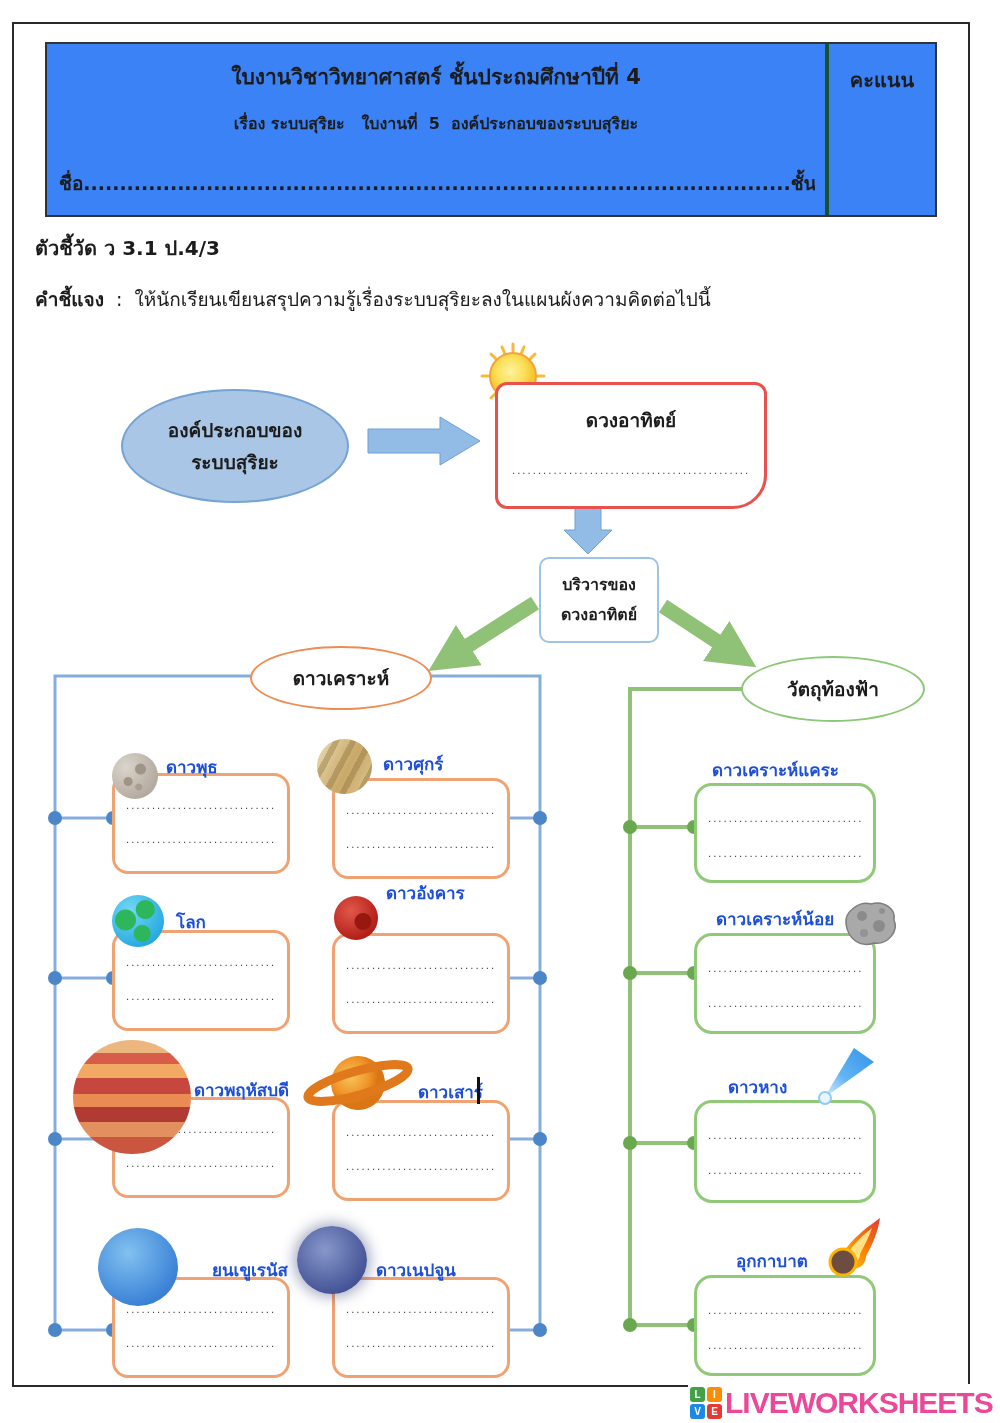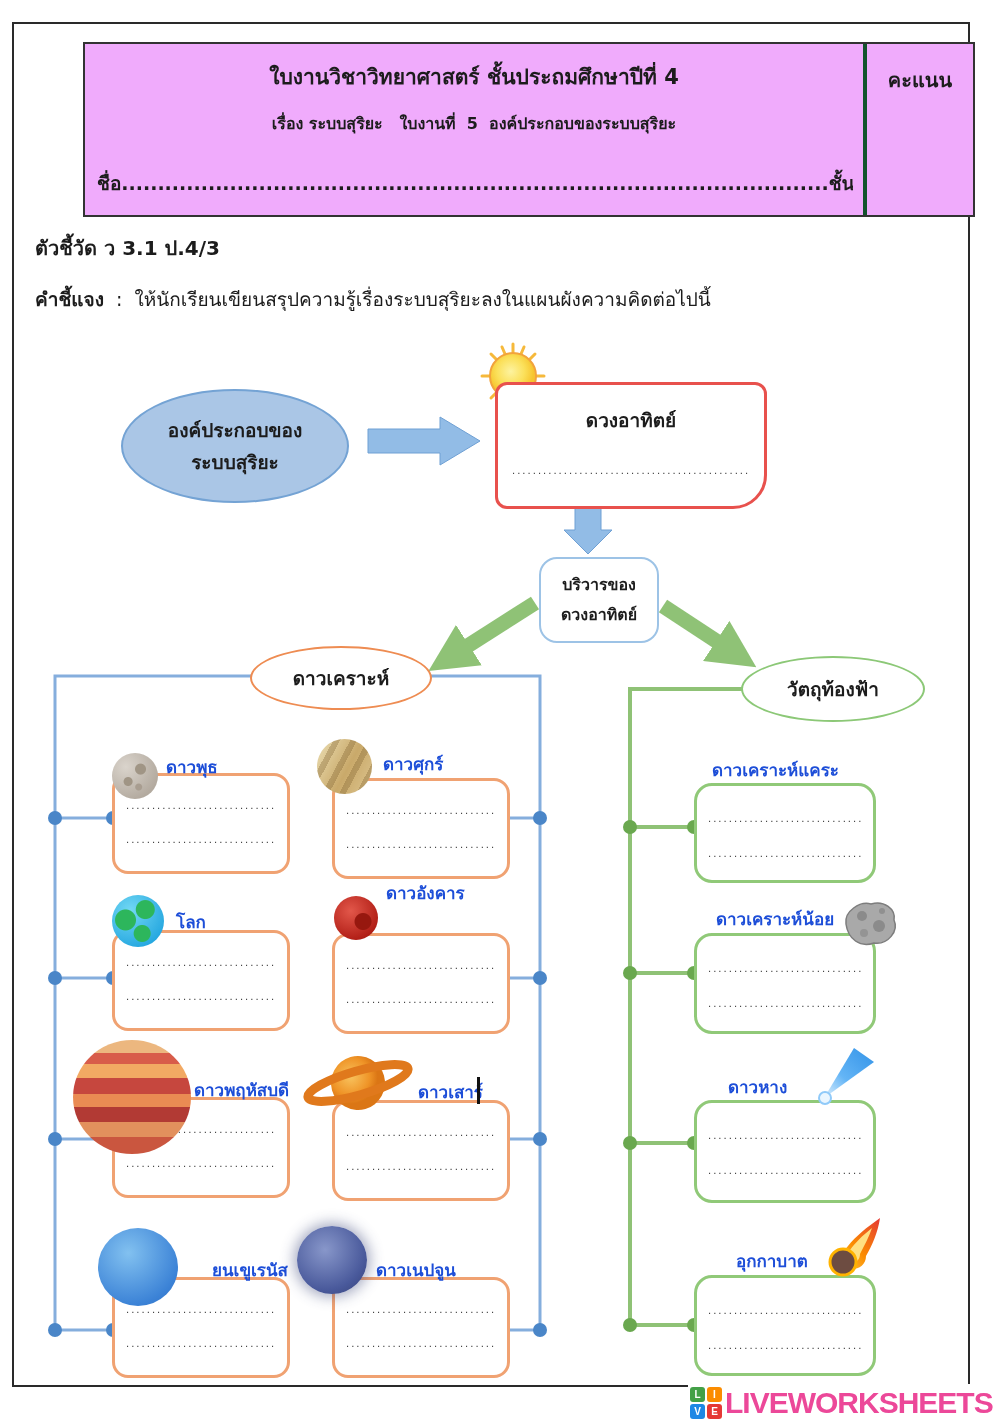--- a/index.html
+++ b/index.html
@@ -4,21 +4,21 @@
 <style>
   html,body{margin:0;padding:0;background:#ffffff;}
   body{width:1000px;height:1423px;position:relative;overflow:hidden;
        font-family:"DejaVu Sans","Liberation Sans",sans-serif;color:#1c1c1c;}
   .abs{position:absolute;}
 
   
   .page-frame{left:12px;top:22px;width:954px;height:1361px;border:2px solid #2a2a2a;z-index:0;}
 
   
-  .header-table{left:45px;top:42px;width:888px;height:171px;border:2px solid #333;z-index:2;background:#f0abfc;margin-left:38px;}
+  .header-table{left:45px;top:42px;width:888px;height:171px;border:2px solid #333;z-index:2;background:#3b82f6;}
   .header-main{position:absolute;left:0;top:0;width:778px;height:100%;}
   .header-score{position:absolute;left:778px;top:0;right:0;height:100%;border-left:4px solid #14532d;}
   .h-title{position:absolute;left:0;top:16px;width:100%;text-align:center;font-size:21px;font-weight:600;}
   .h-sub{position:absolute;left:0;top:67px;width:100%;text-align:center;font-size:16px;font-weight:600;white-space:pre-wrap;}
   .h-name{position:absolute;left:12px;top:124px;width:756px;font-size:19px;font-weight:600;white-space:nowrap;overflow:hidden;}
   .h-score{position:absolute;left:0;top:20px;width:100%;text-align:center;font-size:20px;font-weight:700;}
 
   .indicator{left:35px;top:232px;font-size:20px;font-weight:700;z-index:2;}
   .instruction{left:35px;top:284px;font-size:19px;z-index:2;white-space:pre-wrap;}
   .instruction b{font-weight:700;}
@@ -29,21 +29,21 @@
   
   .root-ellipse{left:121px;top:389px;width:224px;height:110px;border-radius:50%;
     background:#aac6e6;border:2px solid #74a3d4;z-index:2;
     display:flex;flex-direction:column;justify-content:center;align-items:center;
     font-size:19px;font-weight:600;line-height:1.7;}
   .sun-box{left:495px;top:382px;width:266px;height:121px;background:#fff;
     border:3px solid #e8514d;border-radius:12px 12px 34px 12px;z-index:2;}
   .sun-box .nlabel{position:absolute;left:0;top:20px;width:100%;text-align:center;font-size:19px;font-weight:600;}
   .sun-box .blank{top:80px;}
   .sat-box{left:539px;top:557px;width:116px;height:82px;background:#fff;
-    border:2.5px solid #9dc3e6;border-radius:18px;z-index:2;
+    border:2.5px solid #9dc3e6;border-radius:10px;z-index:2;
     display:flex;flex-direction:column;justify-content:center;align-items:center;
     font-size:16px;font-weight:600;line-height:1.9;}
   .cat-ellipse{border-radius:50%;background:#fff;z-index:2;display:flex;justify-content:center;align-items:center;
     font-size:19px;font-weight:600;}
   .planets-ellipse{left:250px;top:646px;width:178px;height:60px;border:2.5px solid #ee8c52;}
   .objects-ellipse{left:741px;top:656px;width:180px;height:62px;border:2.5px solid #8cc877;}
 
   
   .pcard{position:absolute;width:172px;height:95px;background:#fff;border:3px solid #f0a272;border-radius:16px;z-index:2;}
   .gcard{position:absolute;left:694px;width:176px;background:#fff;border:3px solid #90c978;border-radius:18px;z-index:2;}

